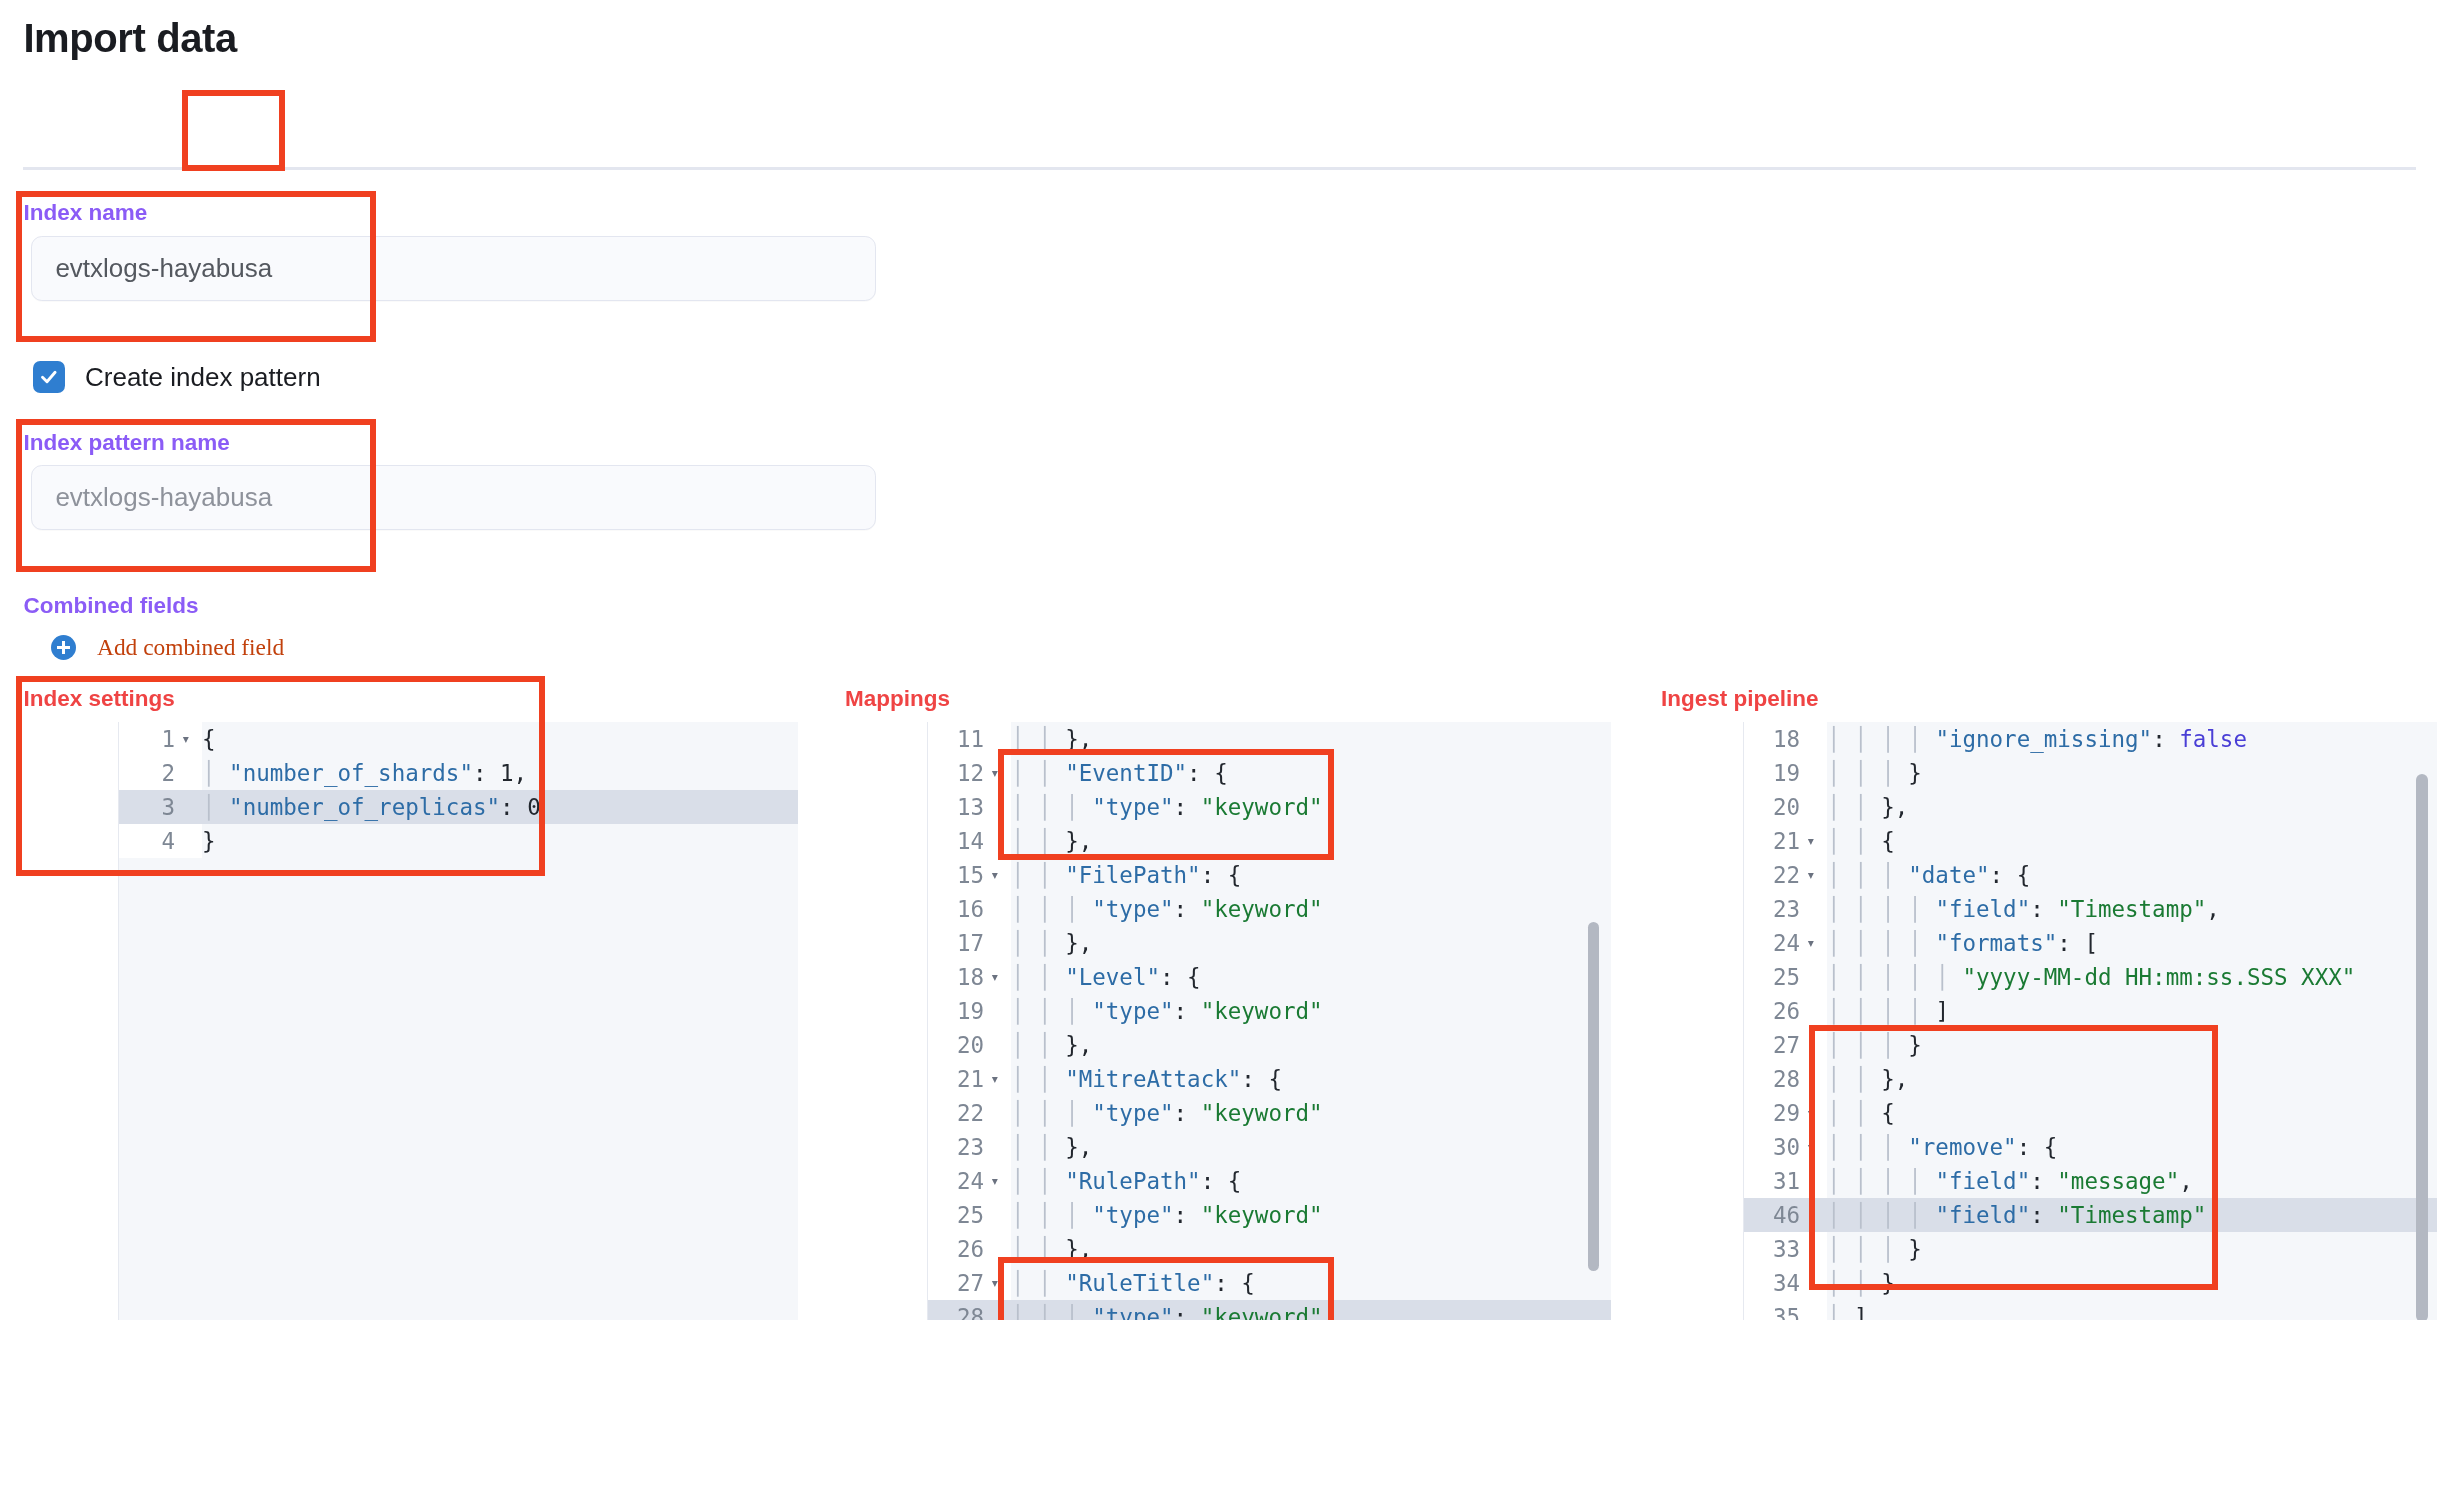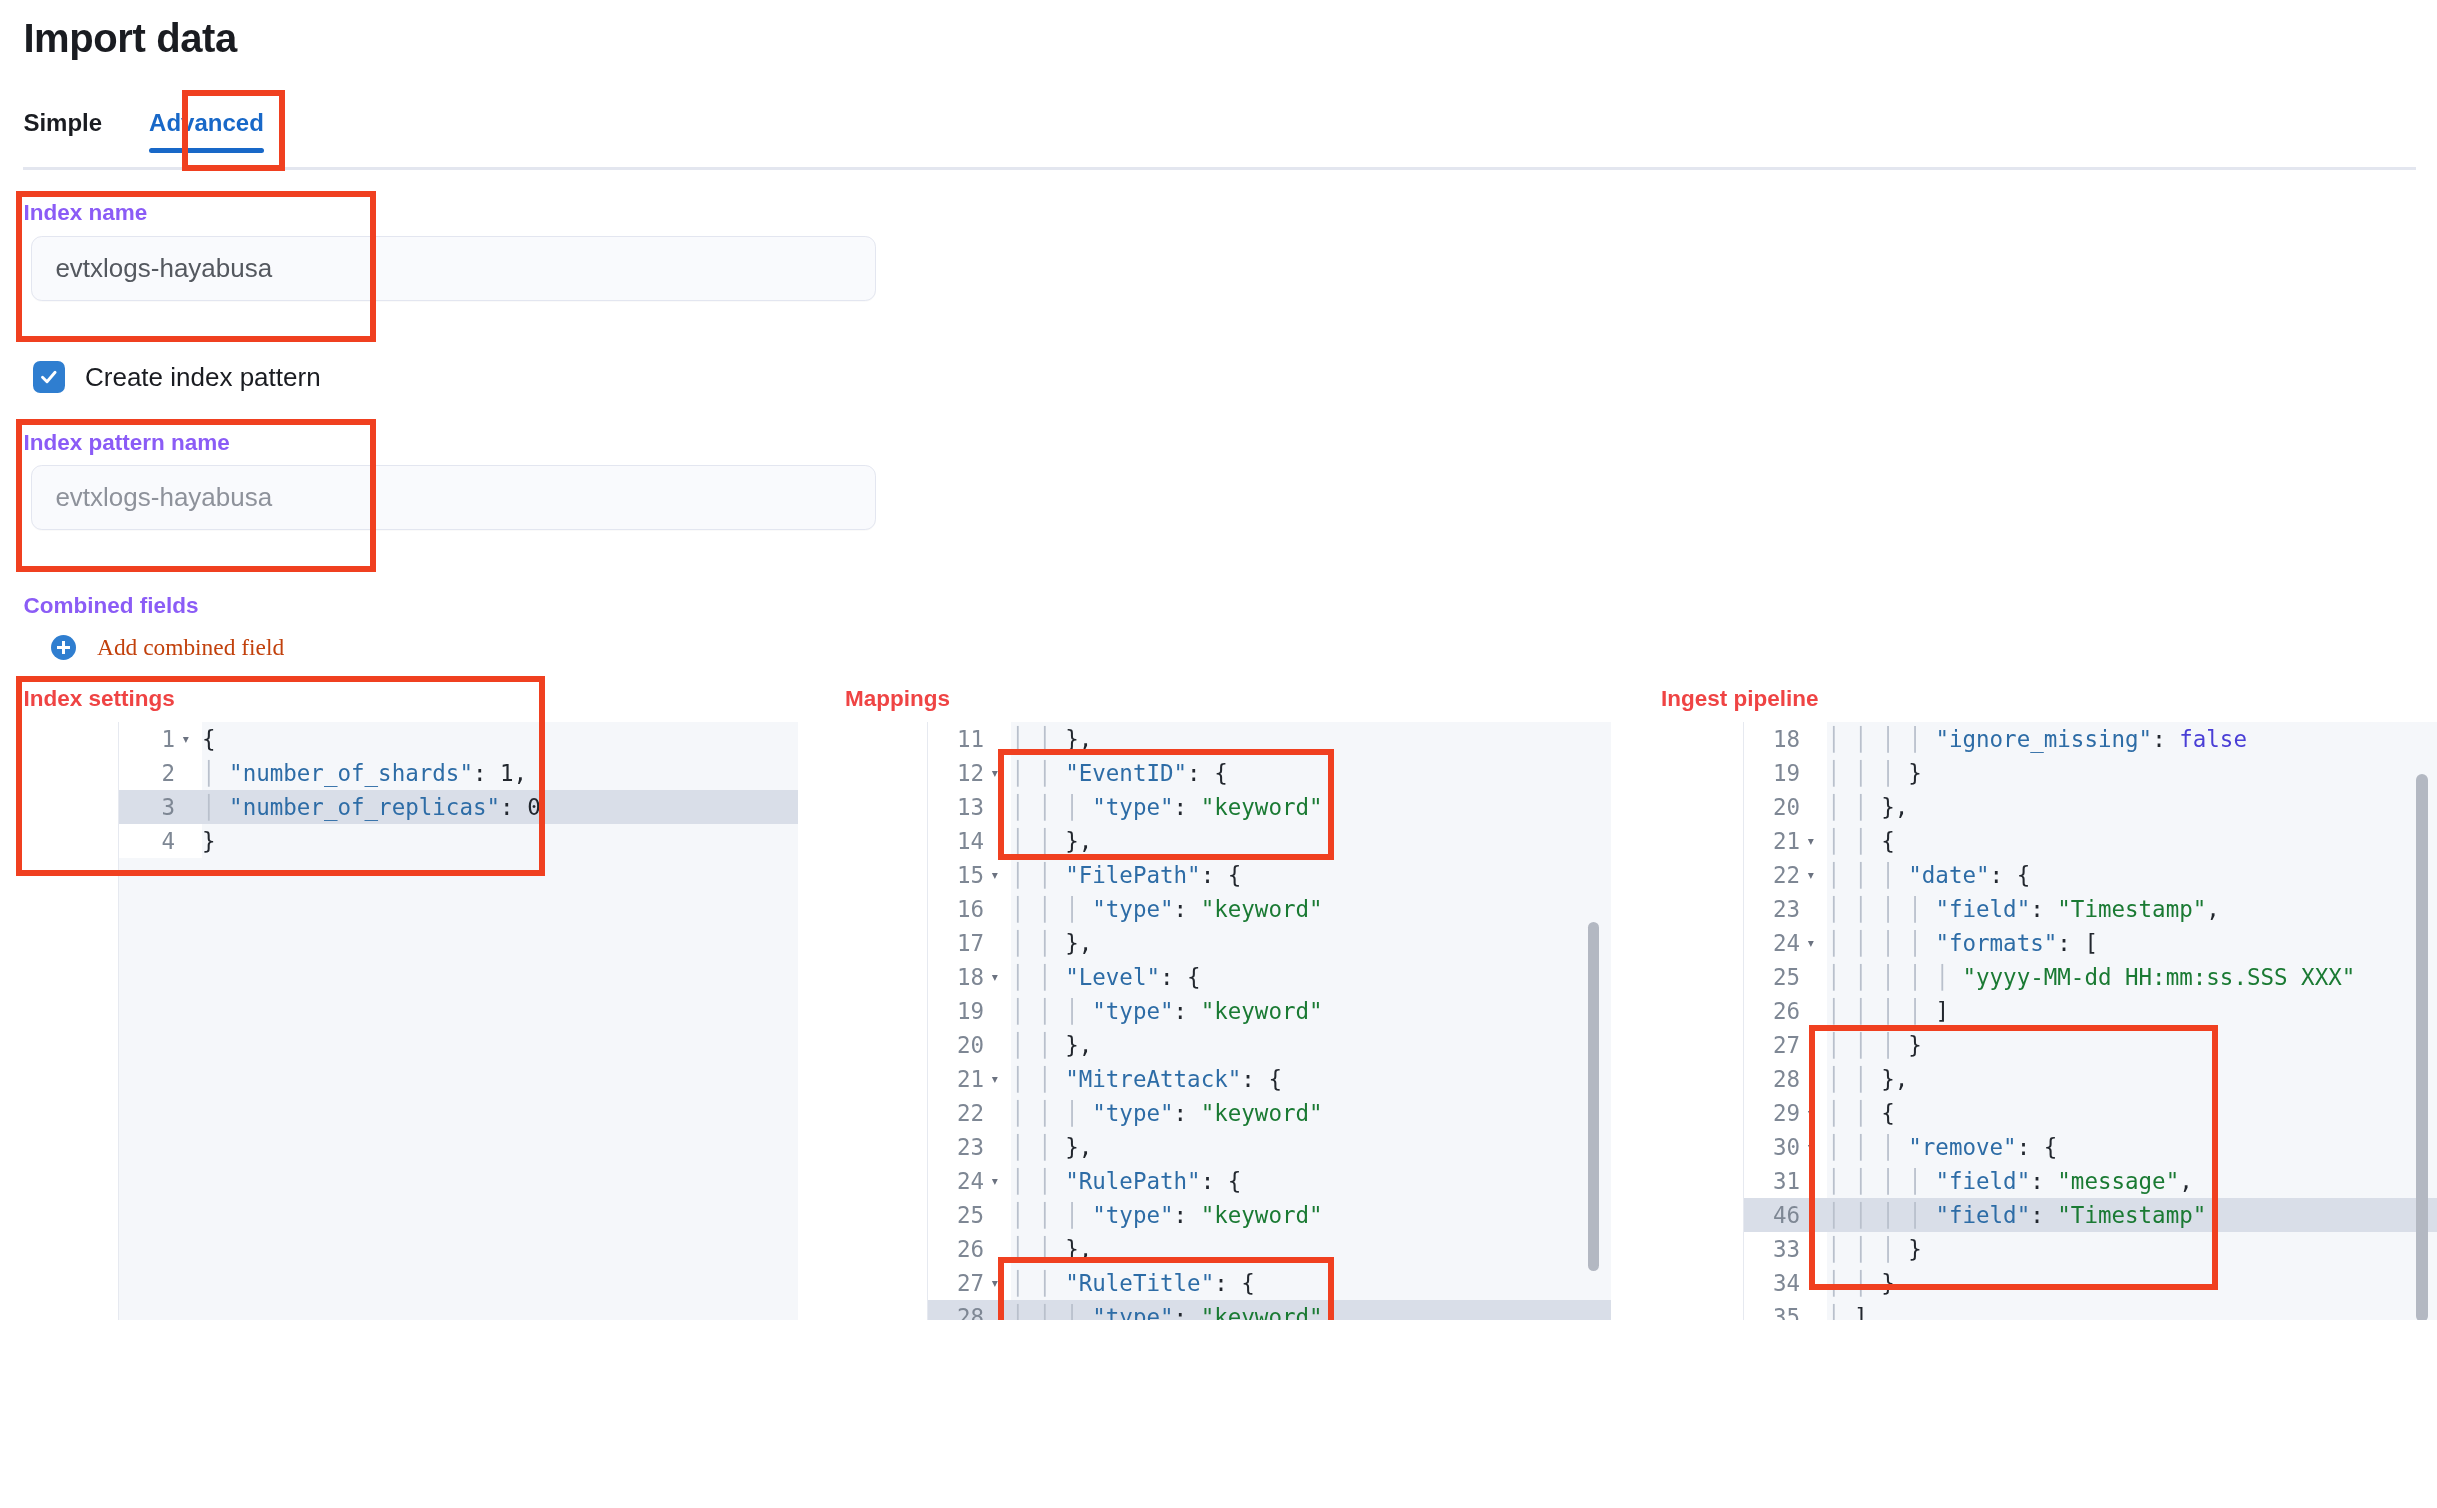--- a/index.html
+++ b/index.html
@@ -237,24 +237,20 @@
     z-index: 50;
   }
 </style>
 </head>
 <body>
 
 <div id="page">
 
   <div class="page-title">Import data</div>
 
-  <div class="tabs">
-    <div class="tab">Simple</div>
-    <div class="tab active">Advanced</div>
-  </div>
   <div class="tabs-divider"></div>
 
   <div class="field-label" style="left:23.4px; top:200px;">Index name</div>
   <div class="text-input" style="left:31px; top:236px; width:845px;">evtxlogs-hayabusa</div>
 
   <div class="checkbox-row">
     <span class="checkbox">
       <svg width="21.6" height="21.6" viewBox="0 0 24 24" aria-hidden="true">
         <path d="M5 12.5 L10 17.5 L19 7" fill="none" stroke="#ffffff" stroke-width="3.2" stroke-linecap="round" stroke-linejoin="round"></path>
       </svg>

